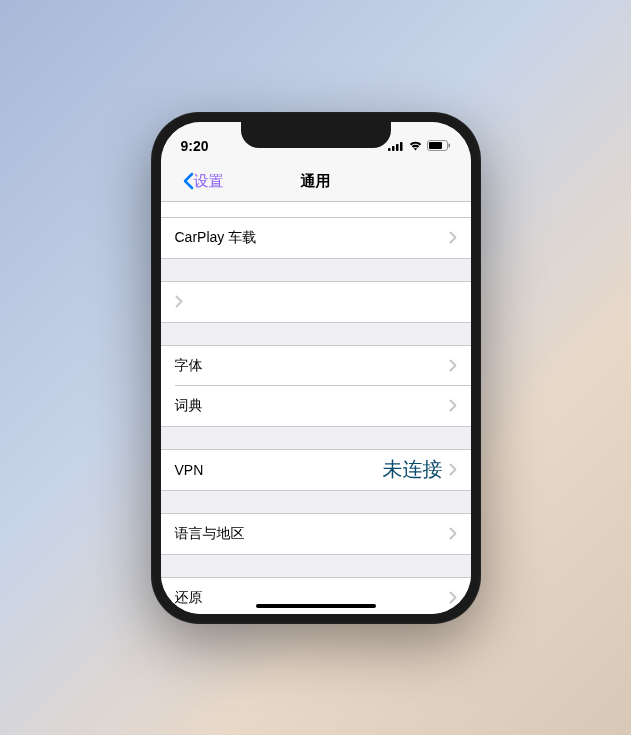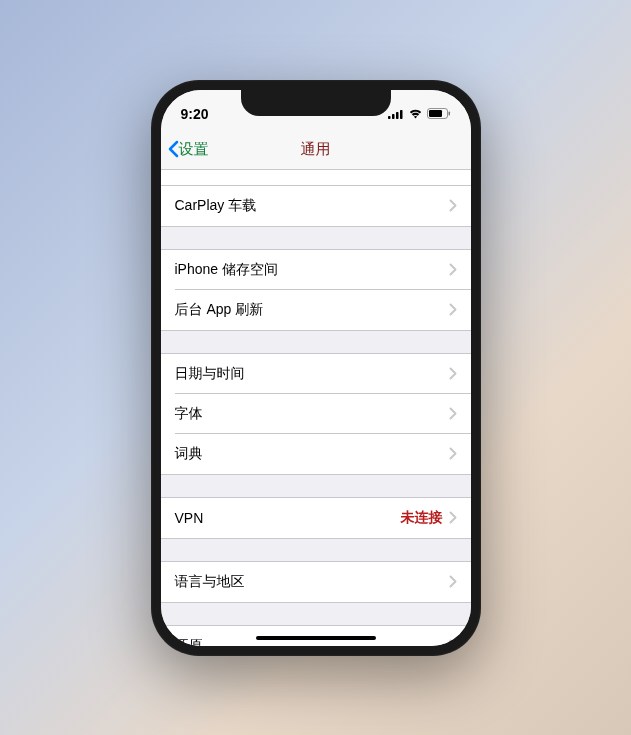--- a/index.html
+++ b/index.html
@@ -9,21 +9,21 @@
       background: linear-gradient(135deg, #a8b8d8 0%, #c8d4e8 40%, #e8d8c8 70%, #d8c8b8 100%);
       font-family: -apple-system, "Helvetica Neue", sans-serif;
       display: flex;
       align-items: center;
       justify-content: center;
       position: relative;
       overflow: hidden;
     }
     .phone-frame {
       width: 330px;
-      height: 576px;
+      height: 512px;
       background: #1a1a1a;
       border-radius: 48px;
       padding: 10px;
       box-shadow: 0 20px 60px rgba(0,0,0,0.4), inset 0 0 3px rgba(255,255,255,0.1);
       position: relative;
     }
     .phone-screen {
       width: 100%;
       height: 100%;
       background: #efeff4;
@@ -66,32 +66,32 @@
       background: #f7f7f7;
       border-bottom: 0.5px solid #c8c7cc;
       display: flex;
       align-items: center;
       position: relative;
       padding: 0 10px;
     }
     .back-button {
       display: flex;
       align-items: center;
-      color: #15803d;
+      color: #8b5cf6;
       font-size: 15px;
       position: absolute;
-      left: 6px;
+      left: 21px;
     }
     .nav-title {
       position: absolute;
       left: 50%;
       transform: translateX(-50%);
       font-size: 15px;
-      font-weight: 400;
-      color: #7f1d1d;
+      font-weight: 700;
+      color: #000000;
     }
     .content {
       height: calc(100% - 80px);
       overflow-y: auto;
       background: #efeff4;
     }
     .section {
       margin-top: 22px;
       background: #fff;
       border-top: 0.5px solid #c8c7cc;
@@ -116,21 +116,21 @@
       left: 14px;
       right: 0;
       height: 0.5px;
       background: #c8c7cc;
     }
     .row-right {
       display: flex;
       align-items: center;
       gap: 6px;
     }
-    .row-value { color: #b91c1c; font-size: 14px; font-weight: bold; }
+    .row-value { color: #0c4a6e; font-size: 20px; }
     .chevron { color: #c7c7cc; }
     .row-blue { color: #007aff; }
     .truncated-row {
       height: 16px;
       background: #fff;
       border-bottom: 0.5px solid #c8c7cc;
     }
     .home-indicator {
       position: absolute;
       bottom: 6px;
@@ -199,45 +199,28 @@
               <span>CarPlay 车载</span>
               <div class="row-right">
                 <svg class="chevron" width="8" height="13" viewBox="0 0 8 13">
                   <path d="M1.5 1.5 L6.5 6.5 L1.5 11.5" stroke="#c7c7cc" stroke-width="2" fill="none" stroke-linecap="round" stroke-linejoin="round"></path>
                 </svg>
               </div>
             </div>
           </div>
           <div class="section">
             <div class="row">
-              <span>iPhone 储存空间</span>
-              <div class="row-right">
-                <svg class="chevron" width="8" height="13" viewBox="0 0 8 13">
-                  <path d="M1.5 1.5 L6.5 6.5 L1.5 11.5" stroke="#c7c7cc" stroke-width="2" fill="none" stroke-linecap="round" stroke-linejoin="round"></path>
-                </svg>
-              </div>
-            </div>
-            <div class="row">
-              <span>后台 App 刷新</span>
-              <div class="row-right">
-                <svg class="chevron" width="8" height="13" viewBox="0 0 8 13">
-                  <path d="M1.5 1.5 L6.5 6.5 L1.5 11.5" stroke="#c7c7cc" stroke-width="2" fill="none" stroke-linecap="round" stroke-linejoin="round"></path>
-                </svg>
-              </div>
-            </div>
-          </div>
-          <div class="section">
-            <div class="row">
-              <span>日期与时间</span>
-              <div class="row-right">
-                <svg class="chevron" width="8" height="13" viewBox="0 0 8 13">
-                  <path d="M1.5 1.5 L6.5 6.5 L1.5 11.5" stroke="#c7c7cc" stroke-width="2" fill="none" stroke-linecap="round" stroke-linejoin="round"></path>
-                </svg>
-              </div>
-            </div>
+              <div class="row-right">
+                <svg class="chevron" width="8" height="13" viewBox="0 0 8 13">
+                  <path d="M1.5 1.5 L6.5 6.5 L1.5 11.5" stroke="#c7c7cc" stroke-width="2" fill="none" stroke-linecap="round" stroke-linejoin="round"></path>
+                </svg>
+              </div>
+            </div>
+          </div>
+          <div class="section">
             <div class="row">
               <span>字体</span>
               <div class="row-right">
                 <svg class="chevron" width="8" height="13" viewBox="0 0 8 13">
                   <path d="M1.5 1.5 L6.5 6.5 L1.5 11.5" stroke="#c7c7cc" stroke-width="2" fill="none" stroke-linecap="round" stroke-linejoin="round"></path>
                 </svg>
               </div>
             </div>
             <div class="row">
               <span>词典</span>

